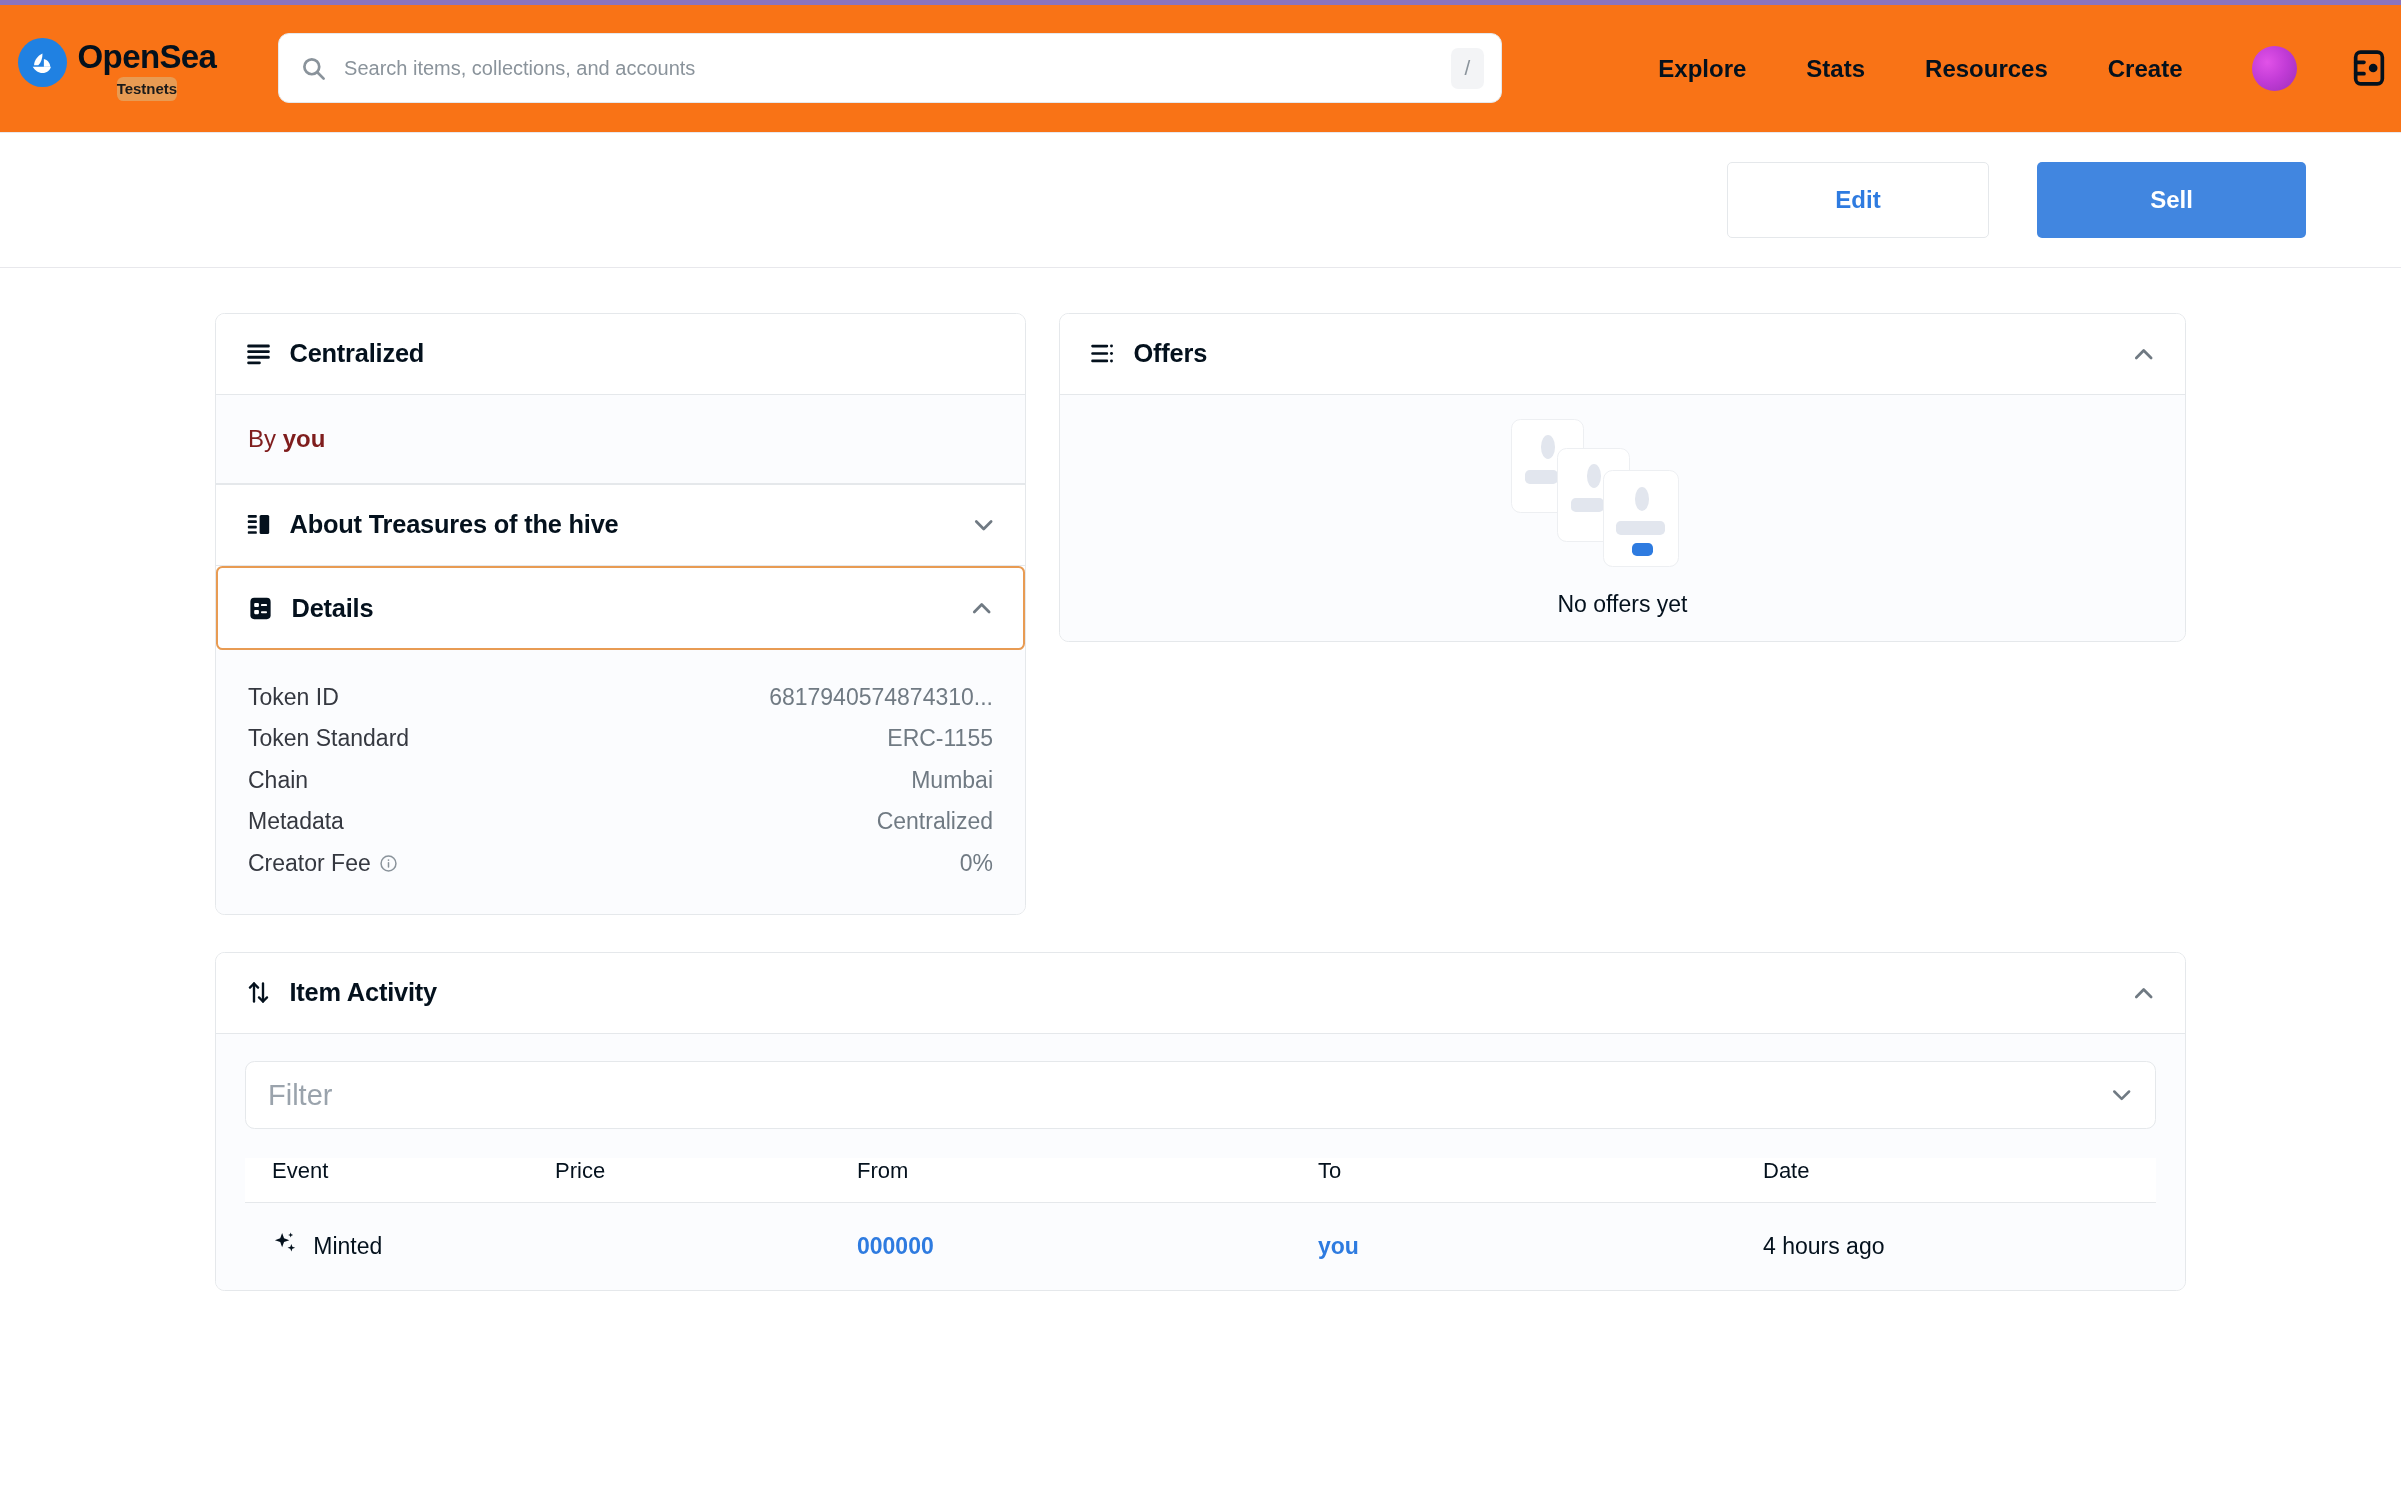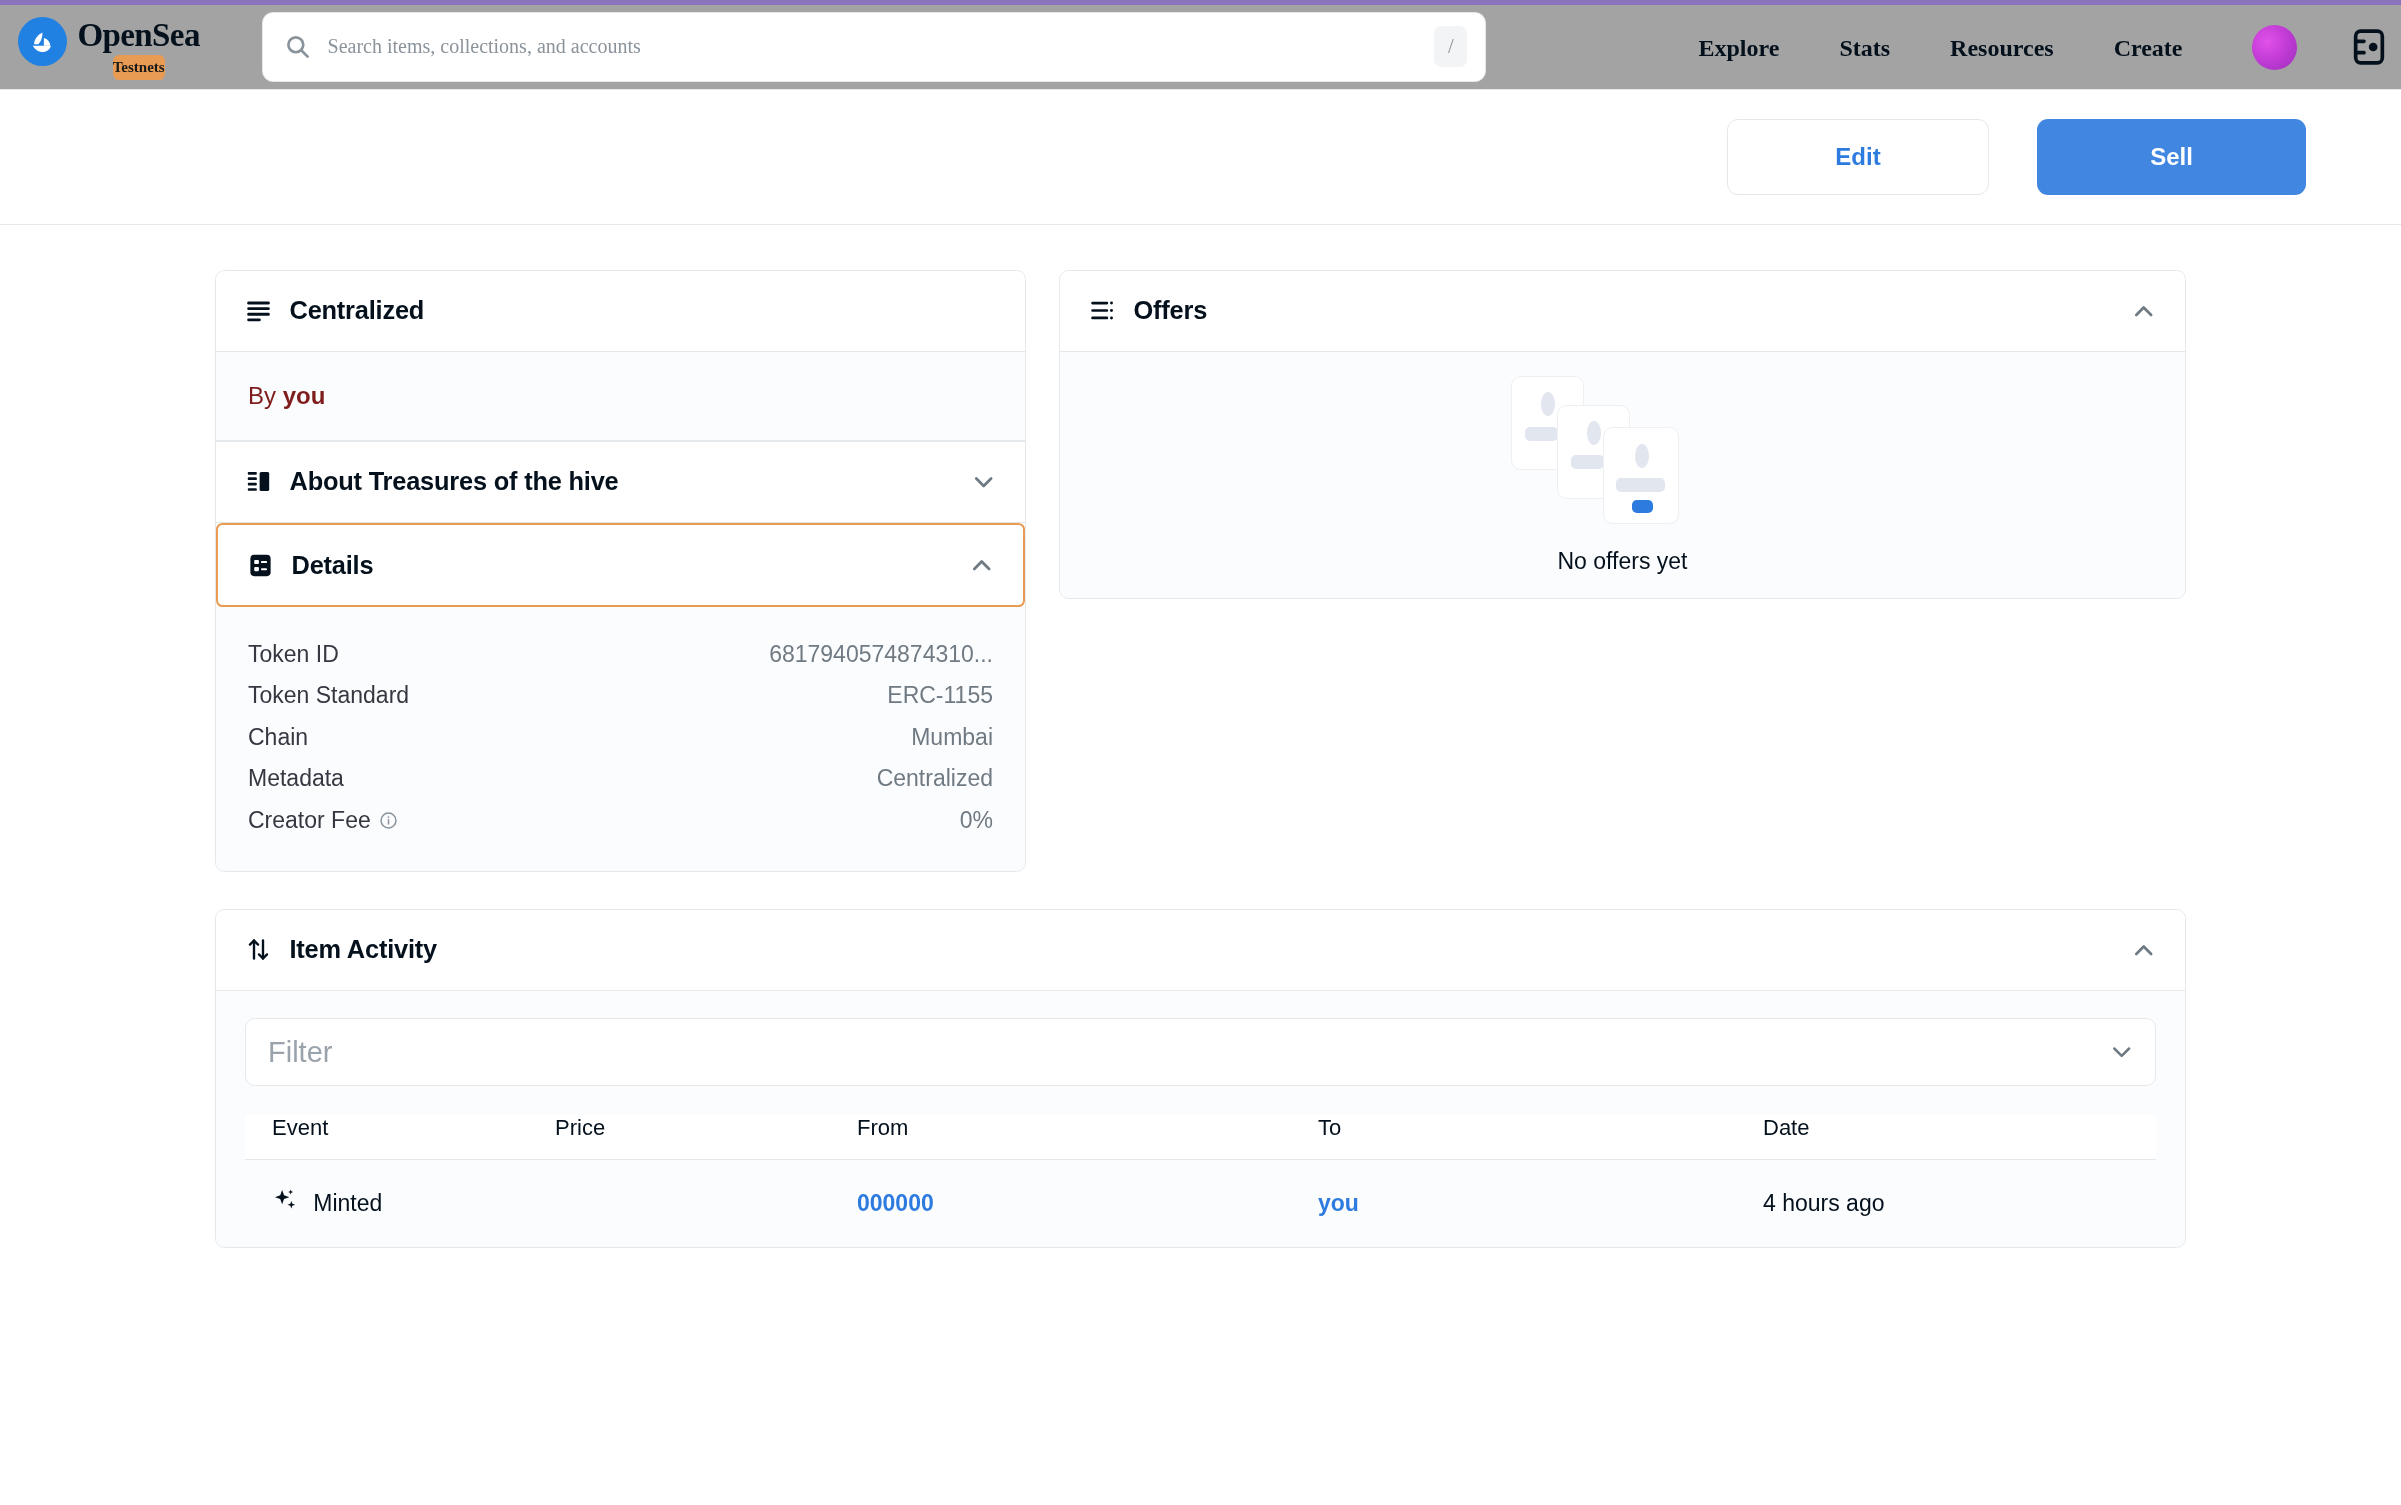--- a/index.html
+++ b/index.html
@@ -9,27 +9,26 @@
     font-family: "Liberation Sans", sans-serif;
     color: #04111D;
     overflow: hidden;
   }
 
   
   .accent-bar { height: 4.8px; background: #8A74BE; width: 100%; }
 
   
   .header {
-    height: 85px;
+    height: 128px;
     display: flex; align-items: center;
     padding: 0 27px 0 17.5px;
-    background: #a3a3a3;
+    background: #f97316;
     border-bottom: 1.6px solid #E8E8EC;
     position: relative;
-    font-family: Liberation Serif, serif;
   }
   .brand { display: flex; align-items: flex-start; gap: 11px; flex: 0 0 auto; position: relative; }
   .logo-circle {
     width: 49px; height: 49px; border-radius: 50%;
     background: #2081E2;
     display: flex; align-items: center; justify-content: center;
     margin-top: 3.2px;
   }
   .logo-circle svg { width: 35px; height: 35px; }
   .brand-text { display: flex; flex-direction: column; align-items: center; margin-top: 4.8px;}
@@ -85,21 +84,21 @@
   .wallet-btn svg { width: 40px; height: 40px; }
 
   
   .action-bar {
     height: 135px; display: flex; align-items: center; justify-content: flex-end;
     padding: 0 95px 0 0;
     border-bottom: 1.6px solid #E8E8EC;
     background: #fff;
   }
   .btn {
-    height: 76px; border-radius: 11px;
+    height: 76px; border-radius: 5px;
     font-size: 24px; font-weight: 700;
     display: flex; align-items: center; justify-content: center;
     cursor: pointer; font-family: inherit;
   }
   .btn-edit {
     width: 262px; background: #fff; color: #2E7BE0;
     border: 1.6px solid #E5E8EB;
   }
   .btn-sell {
     width: 269px; background: #4186E0; color: #fff;

